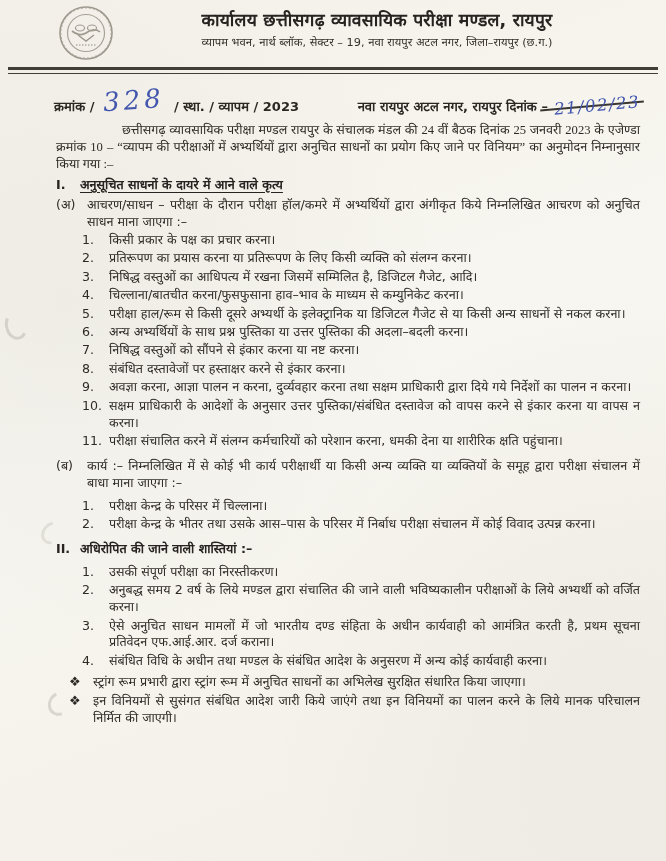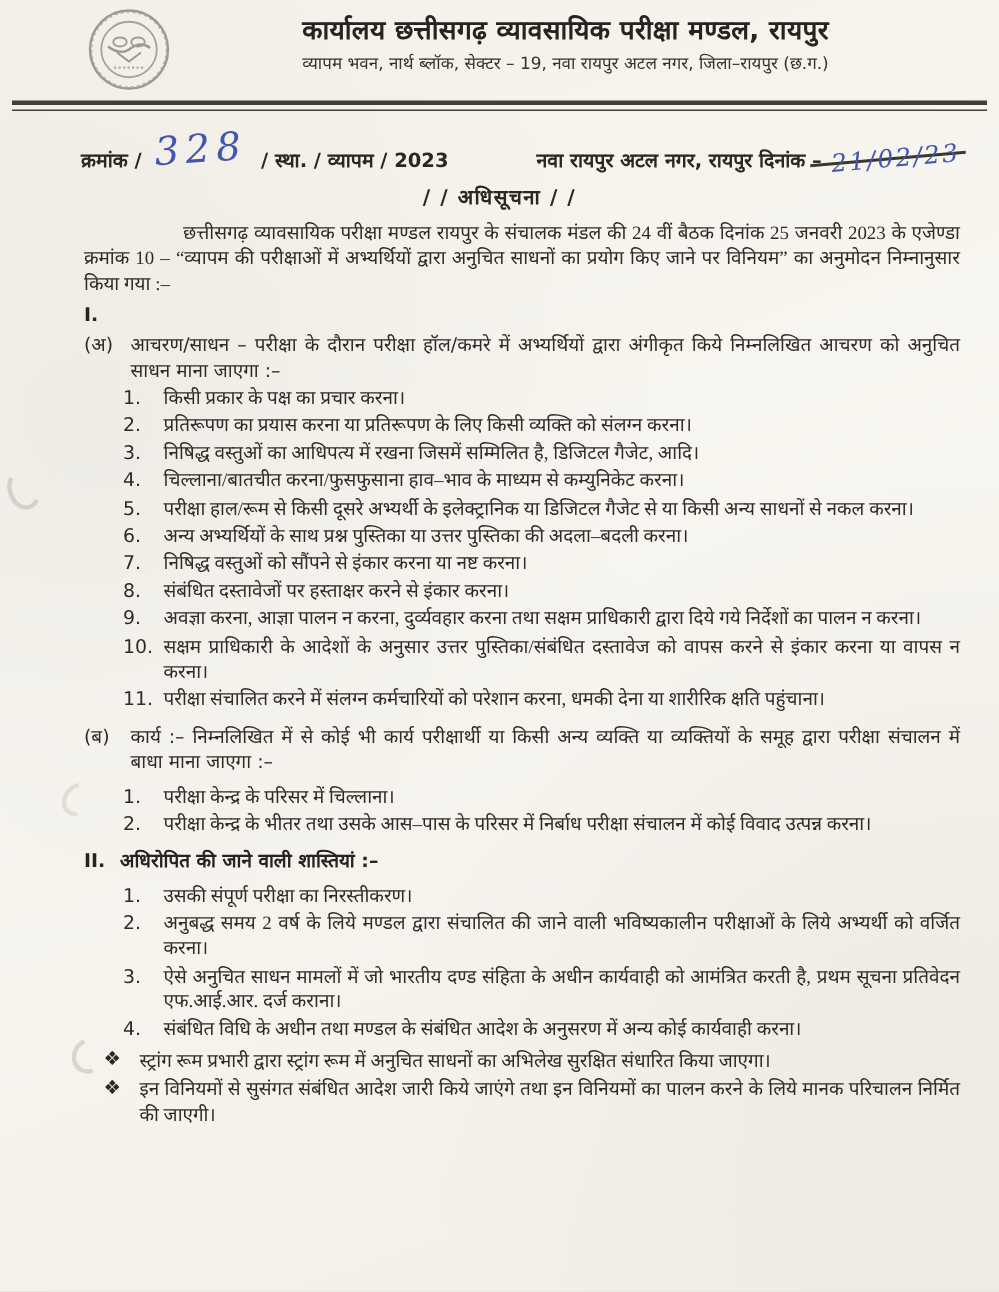--- a/index.html
+++ b/index.html
@@ -56,21 +56,21 @@
   .intro{text-indent:66px;font-family:Liberation Serif, serif;}
   .sec-head{display:flex;margin-top:4px;font-weight:bold;color:#262320;}
   .secnum{width:24px;flex:0 0 auto;}
   .u{text-decoration:underline;text-underline-offset:2.5px;}
   .clause{display:flex;margin-top:3px;}
   .clabel{width:31px;flex:0 0 auto;}
   .ctext{flex:1;text-align:justify;}
   .list{margin:1px 0 0 26px;}
   .item{display:flex;margin-top:1.5px;}
   .inum{width:27px;flex:0 0 auto;}
-  .itext{flex:1;text-align:justify;font-family:Liberation Serif, serif;}
+  .itext{flex:1;text-align:justify;}
   .mt8{margin-top:8px;}
   .mt6{margin-top:6px;}
   .s2intro{margin:1px 0 0 26px;text-align:justify;}
   .bullets{margin:4px 0 0 13px;}
   .bullet-item{display:flex;margin-top:2px;}
   .bglyph{width:24px;flex:0 0 auto;font-size:13px;color:#2b2723;}
 </style>
 </head>
 <body>
 
@@ -105,28 +105,28 @@
     <span class="hw num328">328</span>
     <span class="ref-mid">/ स्था. / व्यापम / 2023</span>
     <span class="spacer"></span>
     <span>नवा रायपुर अटल नगर, रायपुर दिनांक –</span>
     <span class="hwdate-wrap">
       <span class="strike"></span>
       <span class="hw date">21/02/23</span>
     </span>
   </div>
 
-  <div class="notice">/ / अधिसूचना / /</div>
 
   <div class="bodytext">
 
     <p class="intro">छत्तीसगढ़ व्यावसायिक परीक्षा मण्डल रायपुर के संचालक मंडल की 24 वीं बैठक दिनांक 25 जनवरी 2023 के एजेण्डा क्रमांक 10 – “व्यापम की परीक्षाओं में अभ्यर्थियों द्वारा अनुचित साधनों का प्रयोग किए जाने पर विनियम” का अनुमोदन निम्नानुसार किया गया :–</p>
 
     <div class="sec-head">
       <span class="secnum">I.</span>
+      <span class="u">अनुसूचित साधनों के दायरे में आने वाले कृत्य</span>
     </div>
 
     <div class="clause">
       <span class="clabel">(अ)</span>
       <p class="ctext">आचरण/साधन – परीक्षा के दौरान परीक्षा हॉल/कमरे में अभ्यर्थियों द्वारा अंगीकृत किये निम्नलिखित आचरण को अनुचित साधन माना जाएगा :–</p>
     </div>
 
     <div class="list">
       <div class="item">
           <span class="inum">1.</span>

